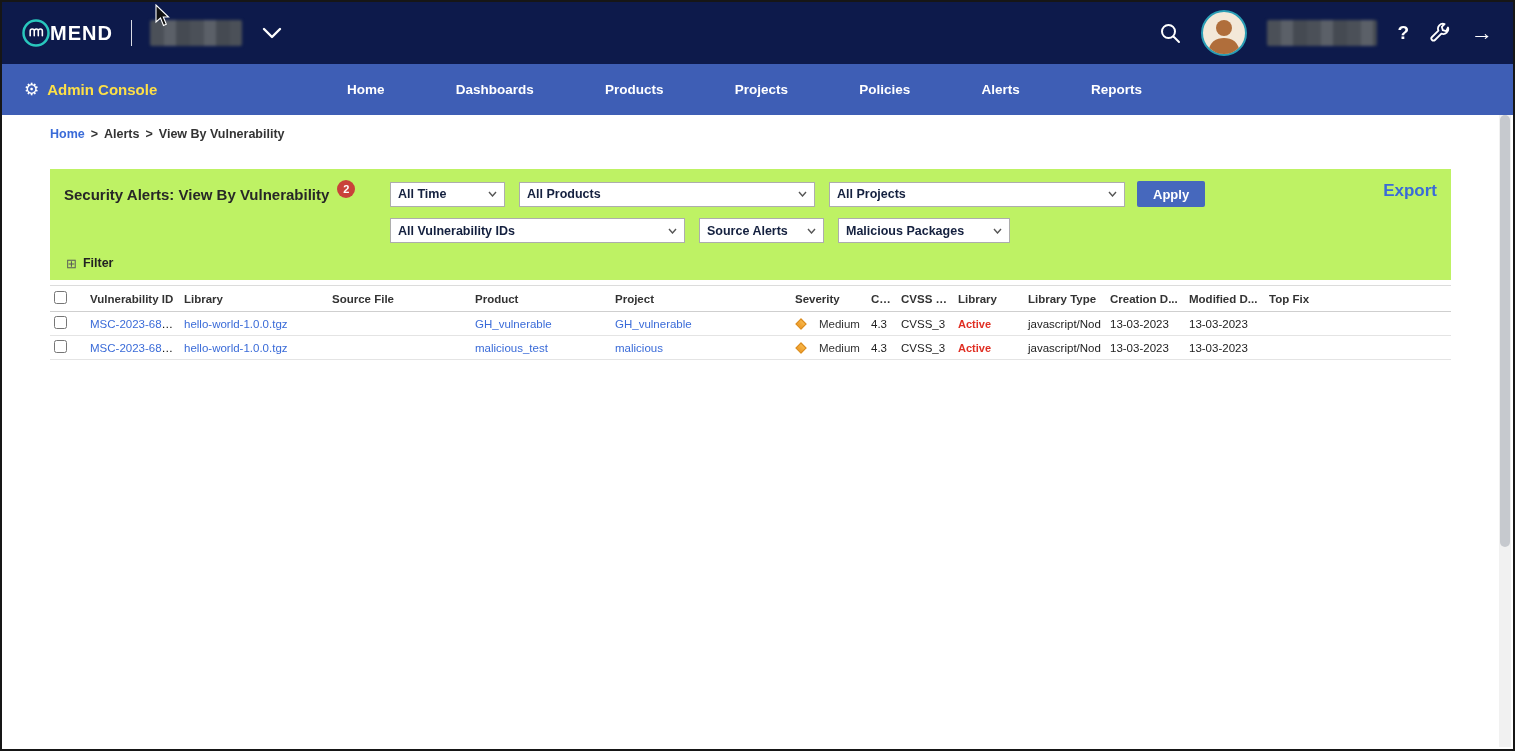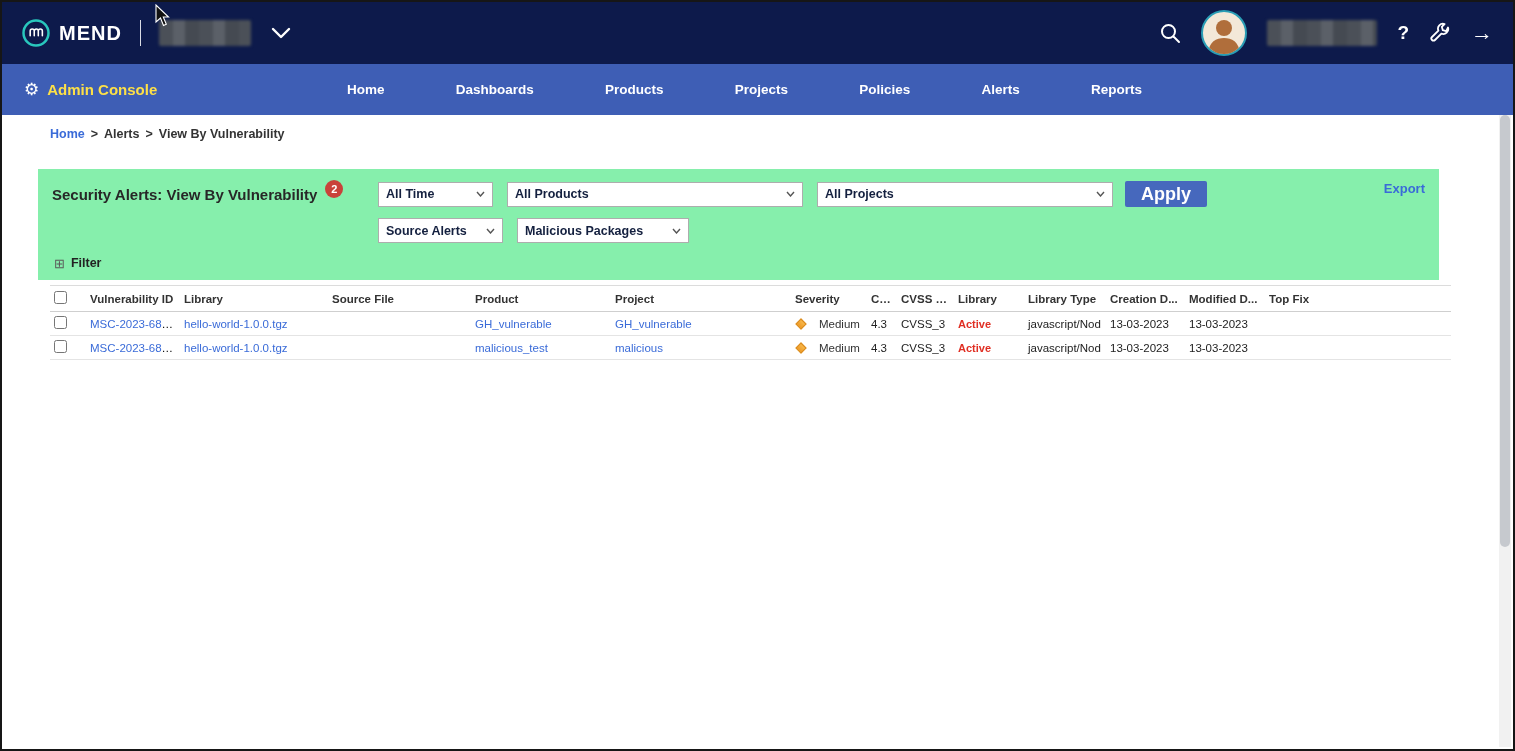--- a/index.html
+++ b/index.html
@@ -16,21 +16,21 @@
     background: #fff;
     overflow: hidden;
   }
 
   
   .topbar {
     height: 62px; background: #0d1a4b;
     display: flex; align-items: center;
     padding: 0 20px; gap: 14px;
   }
-  .brand { display: flex; align-items: center; gap: 9px; }
+  .brand { display: flex; align-items: center; }
   .logo-icon { width: 28px; height: 28px; display: inline-flex; }
   .brand-name { color: #fff; font-size: 20px; font-weight: bold; letter-spacing: 1px; }
   .top-divider { width: 1px; height: 26px; background: rgba(255,255,255,.85); margin: 0 4px; }
   .redacted {
     background: repeating-linear-gradient(90deg,#4b5058 0 14px,#5b6068 14px 26px,#454a52 26px 40px);
     filter: blur(1.5px); border-radius: 2px;
   }
   .redacted-org { width: 92px; height: 26px; }
   .chev-big { display: inline-flex; margin-left: 6px; }
   .top-right { margin-left: auto; display: flex; align-items: center; gap: 20px; }
@@ -64,22 +64,22 @@
   
   .breadcrumb {
     height: 38px; display: flex; align-items: center; gap: 6px;
     padding-left: 48px; font-size: 12.5px; font-weight: 600; color: #333;
     background: #fff;
   }
   .breadcrumb .crumb-link { color: #3a6bd8; cursor: pointer; }
 
   
   .panel {
-    margin: 16px 0 0 36px; width: 1401px;
-    background: #86efac; padding: 12px 14px 10px 14px;
+    margin: 16px 0 0 48px; width: 1401px;
+    background: #bef264; padding: 12px 14px 10px 14px;
   }
   .panel-row1 { display: flex; align-items: center; }
   .title-wrap { width: 326px; display: flex; align-items: center; gap: 8px; }
   .page-title { font-size: 15px; font-weight: bold; color: #272727; white-space: nowrap; }
   .badge {
     min-width: 18px; height: 18px; border-radius: 50%;
     background: #c9423a; color: #fff; font-size: 11px; font-weight: bold;
     display: inline-flex; align-items: center; justify-content: center;
     margin-top: -10px;
   }
@@ -91,26 +91,26 @@
   .select-label { font-size: 12.5px; font-weight: bold; color: #14203f; white-space: nowrap; }
   .sel-chev { flex: 0 0 auto; margin-left: 8px; }
   .w-time { width: 115px; }
   .w-products { width: 296px; }
   .w-projects { width: 296px; }
   .w-vuln { width: 295px; }
   .w-alerts { width: 125px; }
   .w-type { width: 172px; }
   .apply-btn {
     background: #4668bd; color: #fff; border: none;
-    font-family: inherit; font-size: 18px; font-weight: bold;
+    font-family: inherit; font-size: 13px; font-weight: bold;
     height: 26px; padding: 0 16px; border-radius: 2px; cursor: pointer;
     margin-left: -2px;
   }
   .export-link {
-    margin-left: auto; color: #3a6bd8; font-size: 13px; font-weight: bold;
+    margin-left: auto; color: #3a6bd8; font-size: 17px; font-weight: bold;
     text-decoration: none; cursor: pointer; align-self: flex-start;
   }
   .panel-row2 { display: flex; align-items: center; margin-top: 11px; margin-left: 326px; }
   .panel-row3 { display: flex; align-items: center; gap: 6px; margin-top: 13px; padding-left: 2px; }
   .plus-glyph { color: #5a5a5a; font-size: 13px; line-height: 1; cursor: pointer; }
   .filter-label { font-size: 12.5px; font-weight: bold; color: #222; }
 
   
   .alerts-table {
     margin-left: 48px; width: 1401px;
@@ -242,20 +242,26 @@
         <span class="select-label">All Projects</span>
         <svg class="sel-chev" width="9" height="6" viewBox="0 0 9 6">
             <polyline points="1,1 4.5,5 8,1" fill="none" stroke="#555" stroke-width="1.4"></polyline>
           </svg>
       </div>
       <button class="apply-btn">Apply</button>
       <a class="export-link">Export</a>
     </div>
 
     <div class="panel-row2">
+      <div class="select w-vuln">
+        <span class="select-label">All Vulnerability IDs</span>
+        <svg class="sel-chev" width="9" height="6" viewBox="0 0 9 6">
+            <polyline points="1,1 4.5,5 8,1" fill="none" stroke="#555" stroke-width="1.4"></polyline>
+          </svg>
+      </div>
       <div class="select w-alerts">
         <span class="select-label">Source Alerts</span>
         <svg class="sel-chev" width="9" height="6" viewBox="0 0 9 6">
             <polyline points="1,1 4.5,5 8,1" fill="none" stroke="#555" stroke-width="1.4"></polyline>
           </svg>
       </div>
       <div class="select w-type">
         <span class="select-label">Malicious Packages</span>
         <svg class="sel-chev" width="9" height="6" viewBox="0 0 9 6">
             <polyline points="1,1 4.5,5 8,1" fill="none" stroke="#555" stroke-width="1.4"></polyline>

